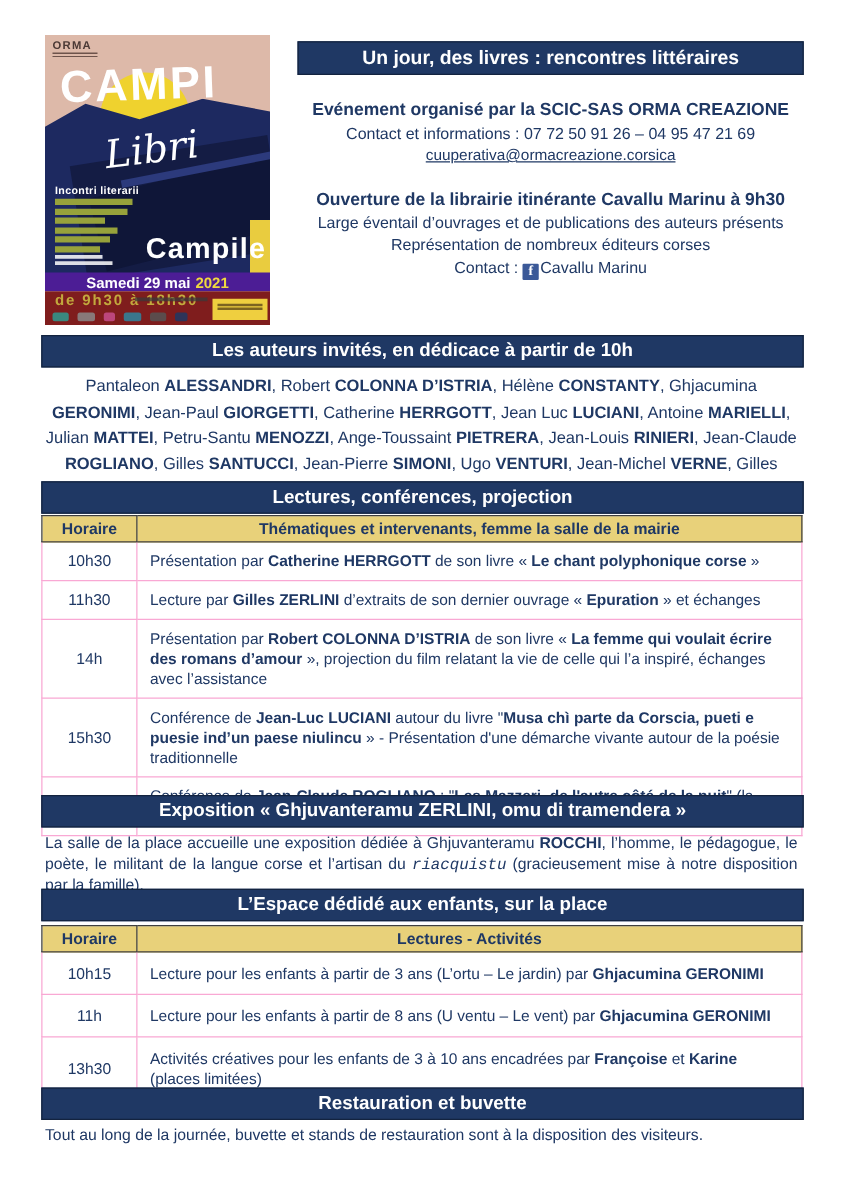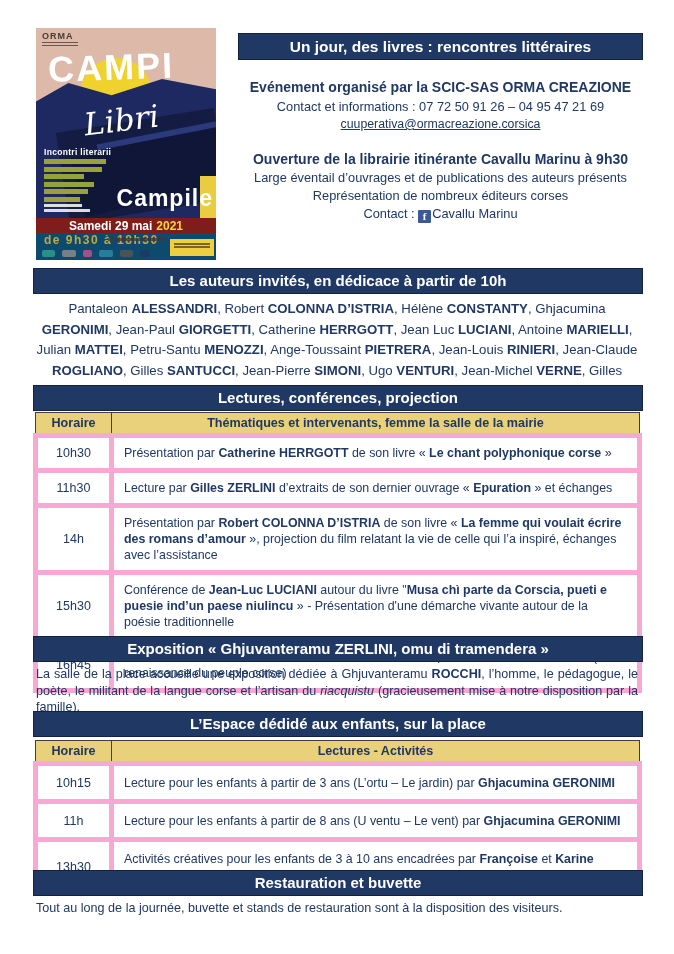--- a/index.html
+++ b/index.html
@@ -2,21 +2,21 @@
 <html lang="fr"><head>
 <meta charset="utf-8">
 <style>
   html,body{margin:0;padding:0;}
   body{
     width:674px;height:954px;background:#ffffff;position:relative;
     font-family:"Liberation Sans", sans-serif;color:#1F3864;
     -webkit-font-smoothing:antialiased;overflow:hidden;
   }
   .b{font-weight:700;}
-  .i{font-style:italic;}
+  .i{font-style:italic;font-family:Liberation Mono, monospace;}
 
   
   .poster{position:absolute;left:36px;top:28px;width:180px;height:232px;background:#fff;overflow:hidden;box-shadow:0 0 0 1px #e8e0da inset;}
   .poster-pink{position:absolute;top:0;left:0;right:0;height:108px;background:#DDB9A9;}
   .poster-orma{position:absolute;top:4px;left:6px;font-size:9px;font-weight:700;color:#4c3a36;letter-spacing:1px;line-height:9px;}
   .poster-orma-sub{width:36px;height:6px;margin-top:1px;background:repeating-linear-gradient(#6d534b 0 1px,transparent 1px 3px);}
   .poster-sun{position:absolute;top:30px;left:44px;width:72px;height:72px;border-radius:50%;background:#EFD22E;}
   .poster-navy{position:absolute;top:0;left:0;right:0;bottom:28px;background:#1D2960;
     clip-path:polygon(0 36%,18% 27%,42% 33%,70% 25%,100% 30%,100% 100%,0 100%);}
   .poster-book{position:absolute;top:92px;left:26px;width:160px;height:92px;background:#141C44;transform:rotate(-9deg);}
@@ -25,25 +25,25 @@
   .poster-campi{position:absolute;top:20px;left:12px;width:168px;font-size:36px;line-height:38px;font-weight:700;
     color:#fff;letter-spacing:2px;transform:rotate(-2deg);}
   .poster-libri{position:absolute;top:74px;left:48px;font-family:"DejaVu Serif",serif;font-style:italic;
     font-size:31px;color:#fff;transform:rotate(-7deg);}
   .poster-tagline{position:absolute;top:119px;left:8px;font-size:8.5px;font-weight:700;color:#fff;letter-spacing:.3px;}
   .poster-bars{position:absolute;top:131px;left:8px;}
   .poster-bars div{height:5px;background:#97A23B;margin-bottom:2.5px;}
   .poster-smallline{position:absolute;left:8px;height:2.5px;background:rgba(255,255,255,.85);}
   .poster-ystrip{position:absolute;right:0;top:148px;width:16px;height:56px;background:#E9CC3F;}
   .poster-campile{position:absolute;top:157px;right:3px;font-size:23px;font-weight:700;color:#fff;letter-spacing:1px;}
-  .poster-dateband{position:absolute;top:190px;left:0;right:0;height:15px;background:#7f1d1d;
+  .poster-dateband{position:absolute;top:190px;left:0;right:0;height:15px;background:#4c1d95;
     display:flex;align-items:center;justify-content:center;gap:4px;font-size:12px;font-weight:700;}
   .poster-date{color:#fff;}
   .poster-year{color:#EFD83F;text-align:center;}
-  .poster-bottom{position:absolute;bottom:0;left:0;right:0;height:27px;background:#0c4a6e;}
+  .poster-bottom{position:absolute;bottom:0;left:0;right:0;height:27px;background:#7f1d1d;}
   .poster-hours{position:absolute;left:8px;top:0;font-size:12px;font-weight:700;color:#C2A93D;letter-spacing:1.5px;}
   .poster-contactline{position:absolute;right:50px;top:5px;width:58px;height:3px;background:#3a3a3a;opacity:.75;}
   .poster-ybox{position:absolute;right:2px;top:6px;width:44px;height:15px;background:#EFCF3F;padding-top:2px;}
   .poster-ybox div{height:2px;background:#7c6420;margin:1.5px 4px;}
   .poster-logos{position:absolute;bottom:3px;left:6px;display:flex;gap:7px;align-items:center;}
   .poster-logos span{display:inline-block;height:7px;border-radius:2px;opacity:.85;}
 
   
   .right-col{position:absolute;left:238px;top:33px;width:405px;text-align:center;}
   .title-bar{background:#1F3864;border:1px solid #13233F;color:#fff;font-weight:700;font-size:15.5px;
@@ -62,21 +62,21 @@
   
   .bar{position:absolute;left:33px;width:608px;height:24px;background:#1F3864;border:1px solid #13233F;
     color:#fff;font-weight:700;font-size:15px;text-align:center;line-height:24px;}
 
   .authors{position:absolute;left:36px;top:299px;width:602px;text-align:center;
     font-size:13.2px;line-height:20.6px;}
 
   table.tbl{position:absolute;left:33px;width:609px;border-collapse:collapse;table-layout:fixed;}
   .tbl th{background:#E8D17A;border:1px solid #3F3F3F;font-size:12.6px;font-weight:700;
     color:#1F3864;padding:2px 4px;height:16px;}
-  .tbl td{border:5px solid #f9a8d4;}
+  .tbl td{border:1px solid #f9a8d4;}
   .tbl td.time{text-align:center;font-size:12.5px;vertical-align:middle;}
   .tbl td.desc{padding:7px 10px;font-size:12.4px;line-height:16px;text-align:left;vertical-align:middle;}
   .tbl col.c-time{width:76px;}
   .tbl2 td.desc{padding:8.5px 10px;}
 
   .expo-text{position:absolute;left:36px;top:666px;width:602px;font-size:12.6px;line-height:16.5px;text-align:justify;}
   .food-text{position:absolute;left:36px;top:901px;width:606px;font-size:12.6px;text-align:left;}
 </style>
 </head>
 <body>

